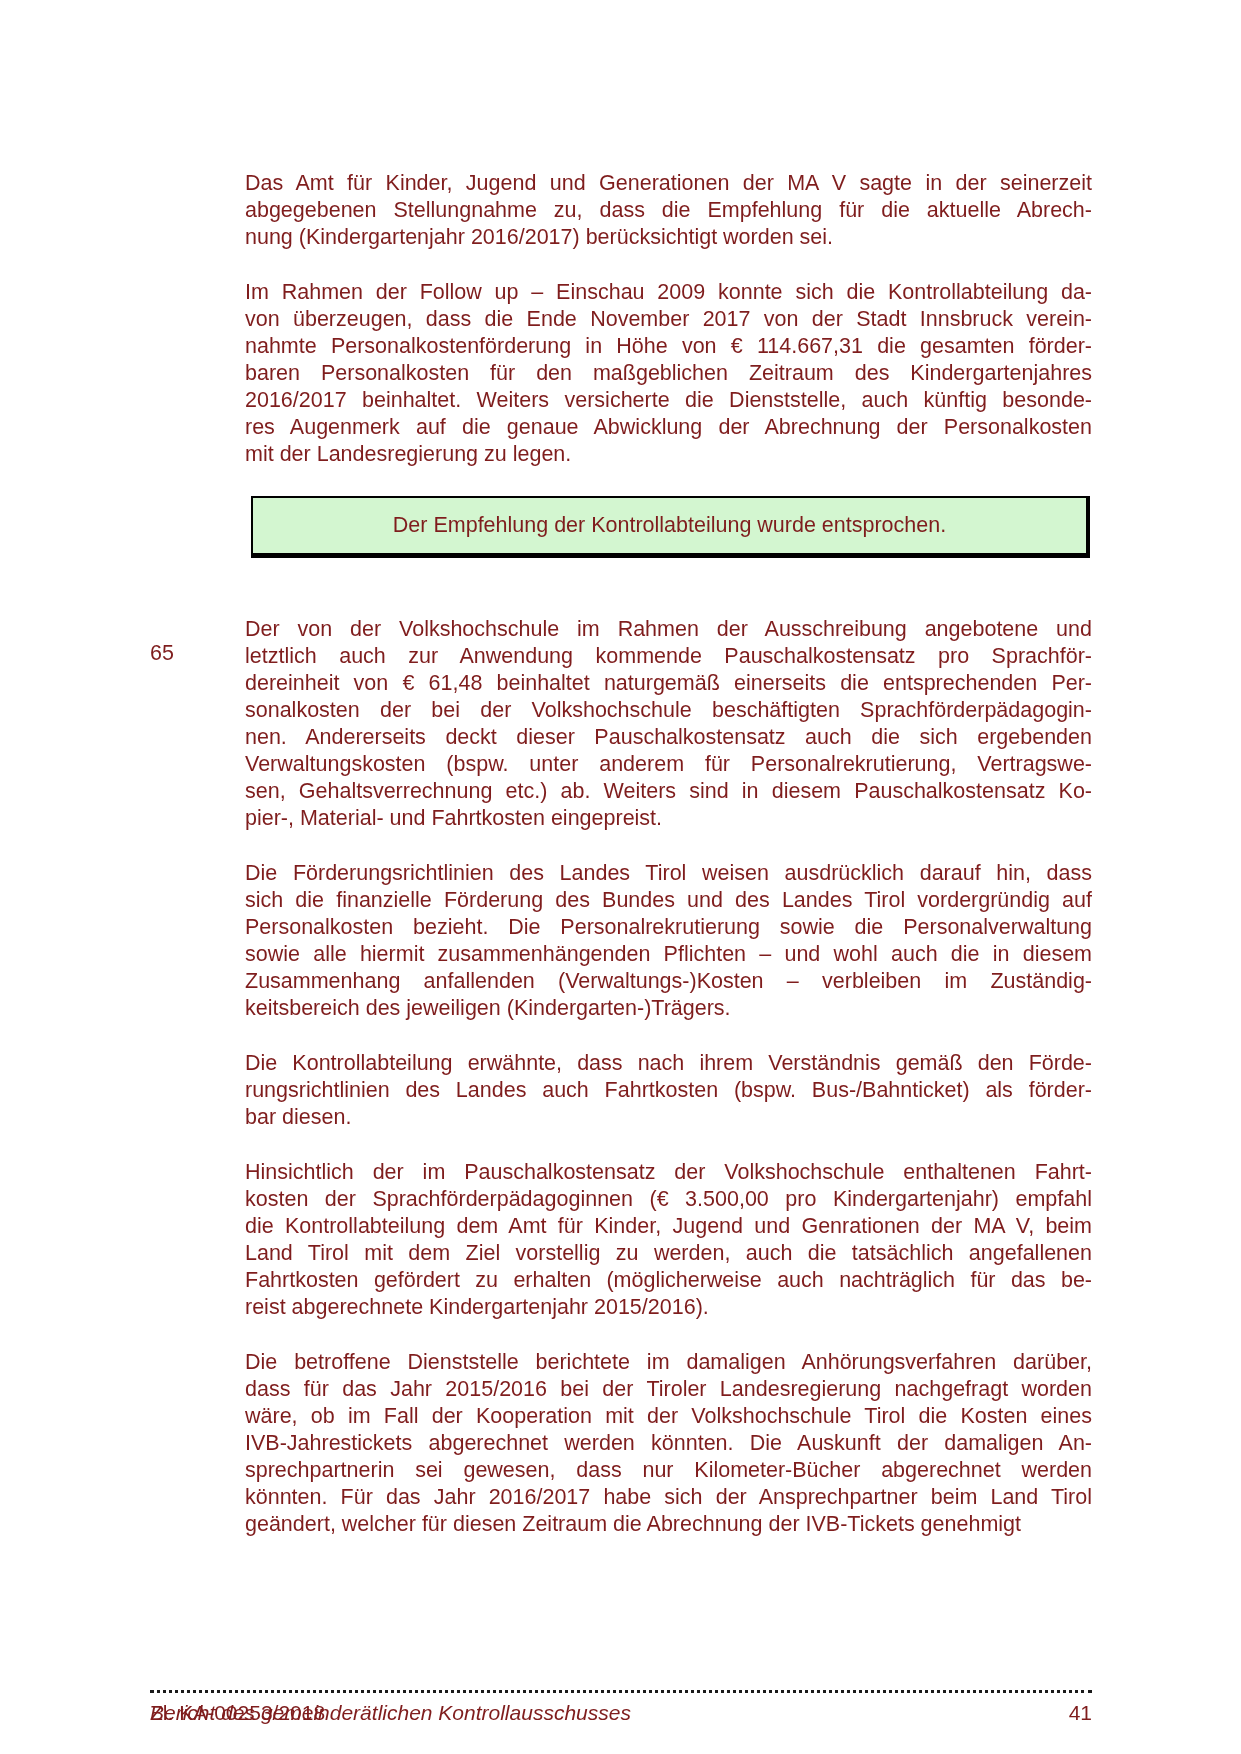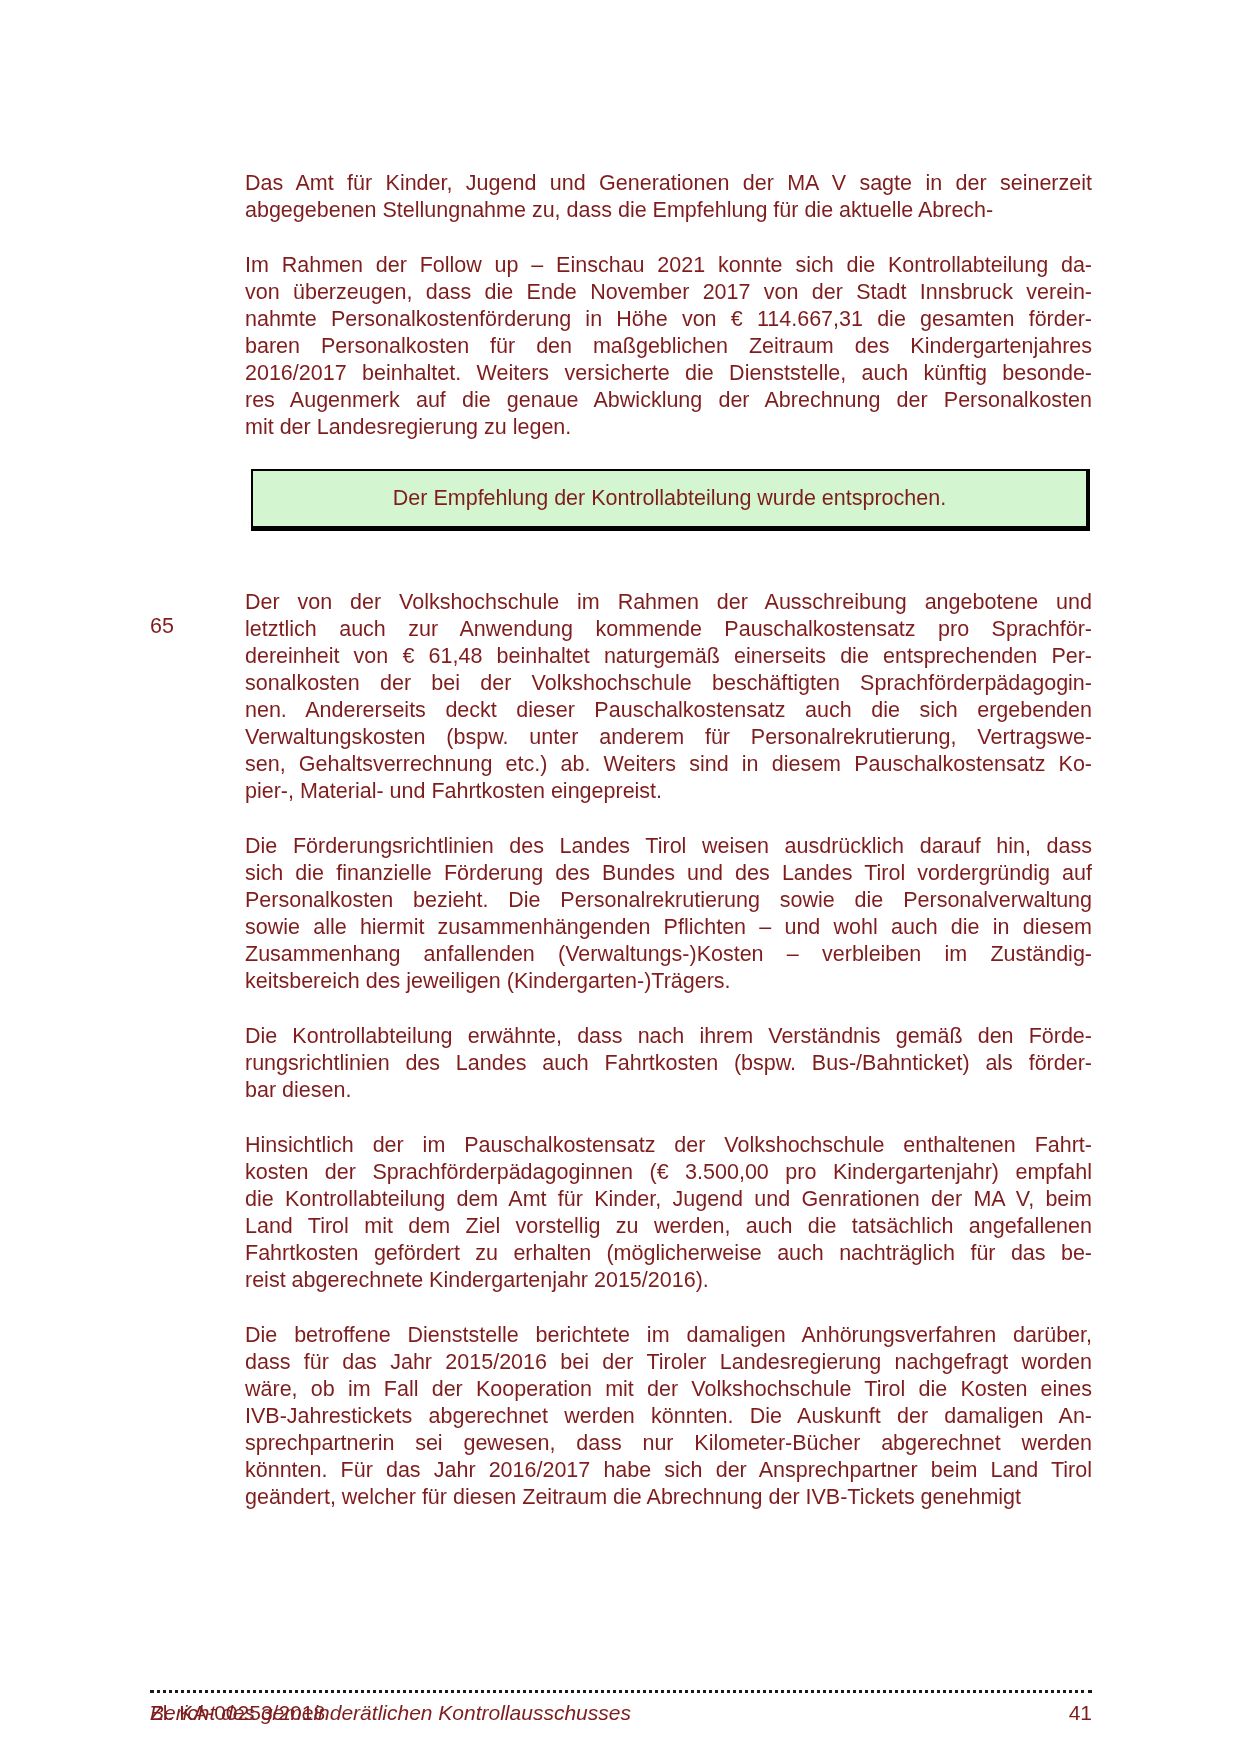--- a/index.html
+++ b/index.html
@@ -89,23 +89,24 @@
 </style>
 </head>
 <body>
 
 <div class="page">
 
   <div class="content">
       <div class="para">
         <div class="line">Das Amt für Kinder, Jugend und Generationen der MA V sagte in der seinerzeit</div>
         <div class="line">abgegebenen Stellungnahme zu, dass die Empfehlung für die aktuelle Abrech-</div>
+        <div class="line">nung (Kindergartenjahr 2016/2017) berücksichtigt worden sei.</div>
       </div>
       <div class="para">
-        <div class="line">Im Rahmen der Follow up – Einschau 2021 konnte sich die Kontrollabteilung da-</div>
+        <div class="line">Im Rahmen der Follow up – Einschau 2009 konnte sich die Kontrollabteilung da-</div>
         <div class="line">von überzeugen, dass die Ende November 2017 von der Stadt Innsbruck verein-</div>
         <div class="line">nahmte Personalkostenförderung in Höhe von € 114.667,31 die gesamten förder-</div>
         <div class="line">baren Personalkosten für den maßgeblichen Zeitraum des Kindergartenjahres</div>
         <div class="line">2016/2017 beinhaltet. Weiters versicherte die Dienststelle, auch künftig besonde-</div>
         <div class="line">res Augenmerk auf die genaue Abwicklung der Abrechnung der Personalkosten</div>
         <div class="line">mit der Landesregierung zu legen.</div>
       </div>
       <div class="rec-box" style="background: rgb(211, 246, 208); border-color: rgb(0, 0, 0);">
         <span>Der Empfehlung der Kontrollabteilung wurde entsprochen.</span>
       </div>

